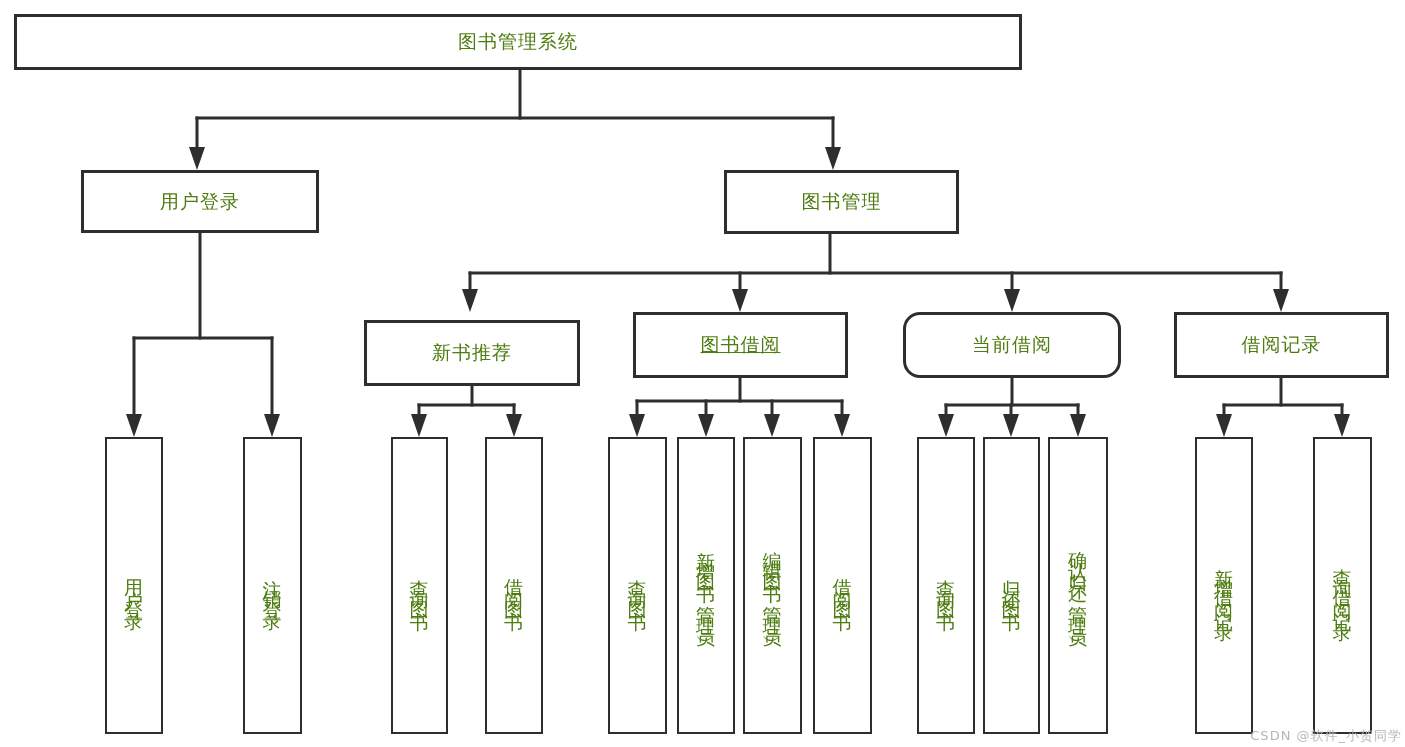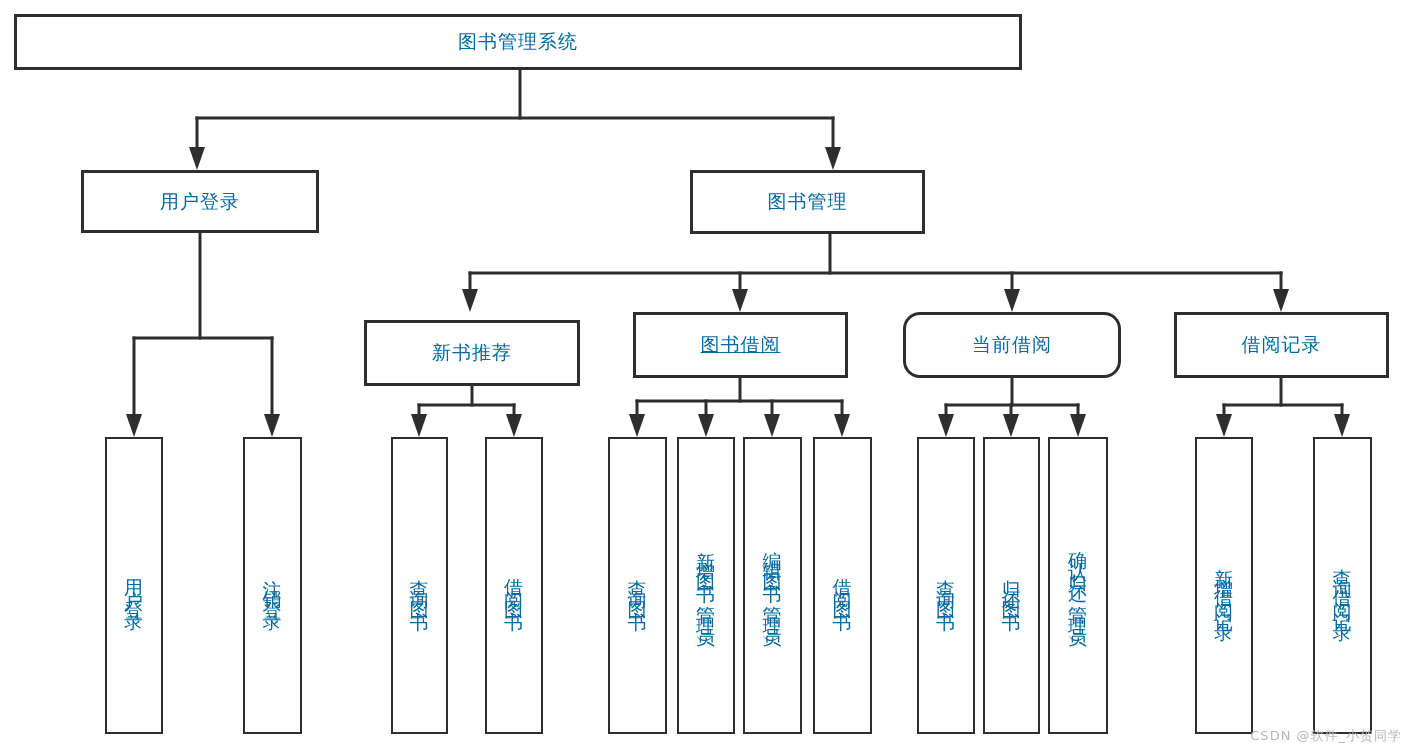--- a/index.html
+++ b/index.html
@@ -22,21 +22,21 @@
     height: 747px;
   }
   .node {
     position: absolute;
     box-sizing: border-box;
     background: #ffffff;
     border: 3px solid #2e2e2e;
     display: flex;
     align-items: center;
     justify-content: center;
-    color: #0369a1;
+    color: #4d7c0f;
     font-size: 19px;
     letter-spacing: 1px;
     text-align: center;
   }
   .leaf {
     border-width: 2.5px;
   }
   .vtext {
     writing-mode: vertical-rl;
     text-orientation: mixed;
@@ -134,21 +134,21 @@
     </g>
   </svg>
 
   <div class="node" style="left:14px; top:14px; width:1008px; height:56px;">
     <span>图书管理系统</span>
   </div>
 
   <div class="node" style="left:81px; top:170px; width:238px; height:63px;">
     <span>用户登录</span>
   </div>
-  <div class="node" style="left:690px; top:170px; width:235px; height:64px;">
+  <div class="node" style="left:724px; top:170px; width:235px; height:64px;">
     <span>图书管理</span>
   </div>
 
   <div class="node" style="left:364px; top:320px; width:216px; height:66px;">
     <span>新书推荐</span>
   </div>
   <div class="node" style="left:633px; top:312px; width:215px; height:66px;text-decoration:underline;">
     <span>图书借阅</span>
   </div>
   <div class="node" style="left:903px; top:312px; width:218px; height:66px;border-radius:17px;">

